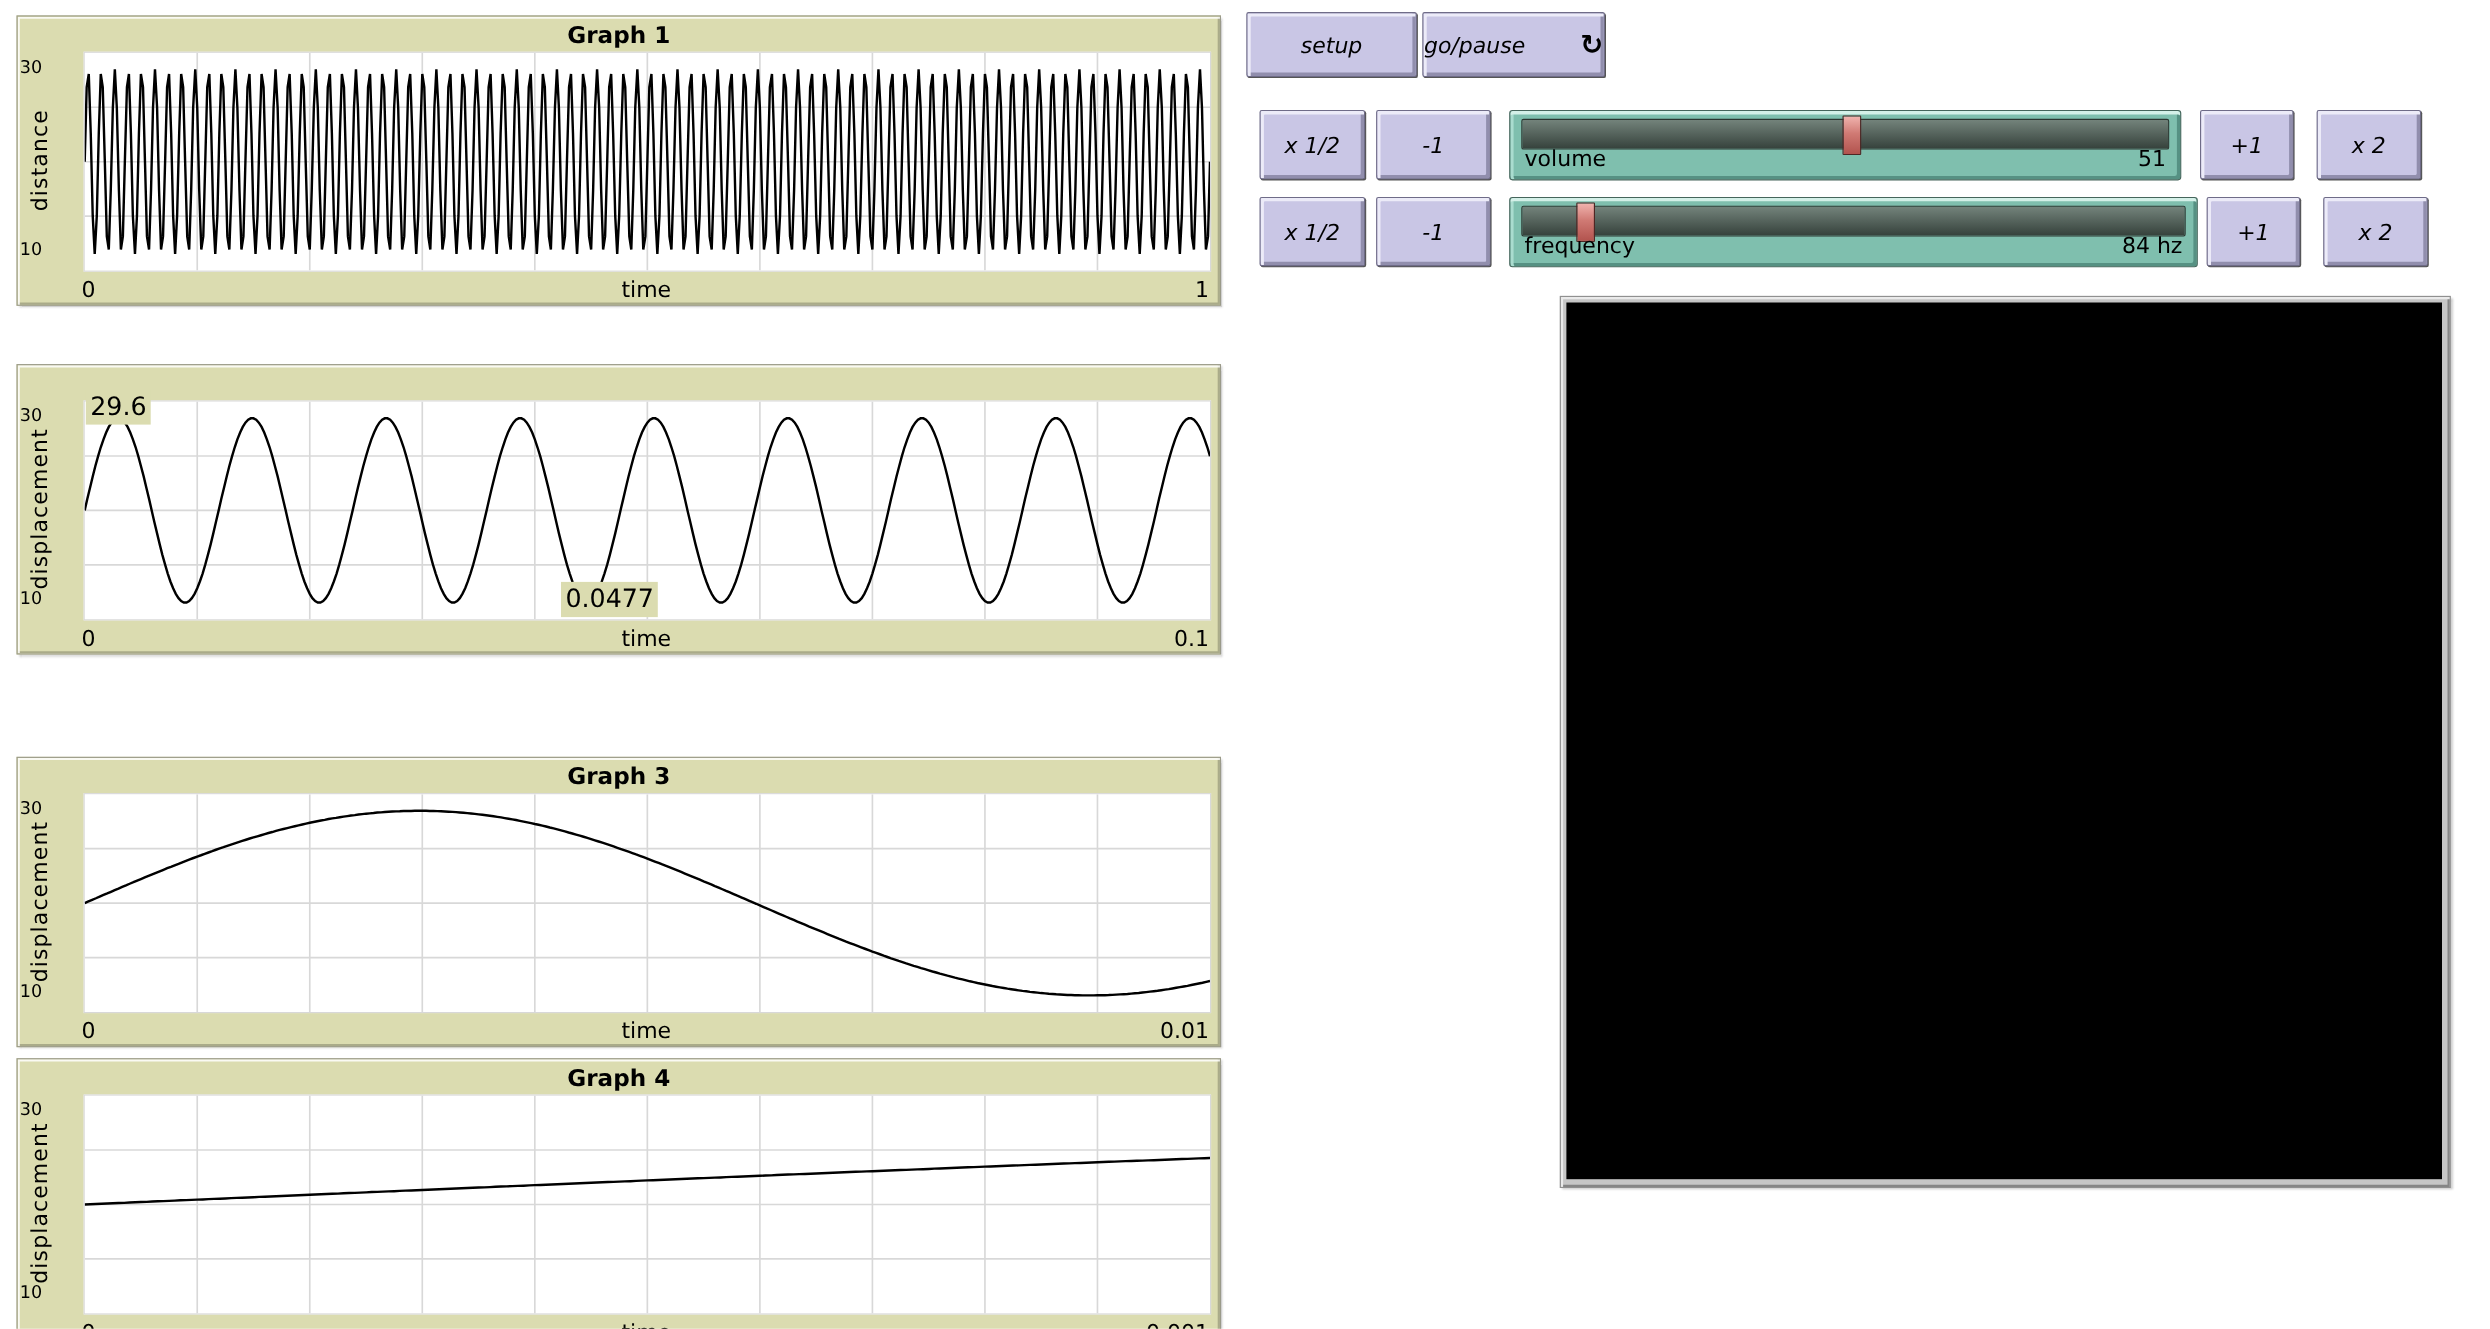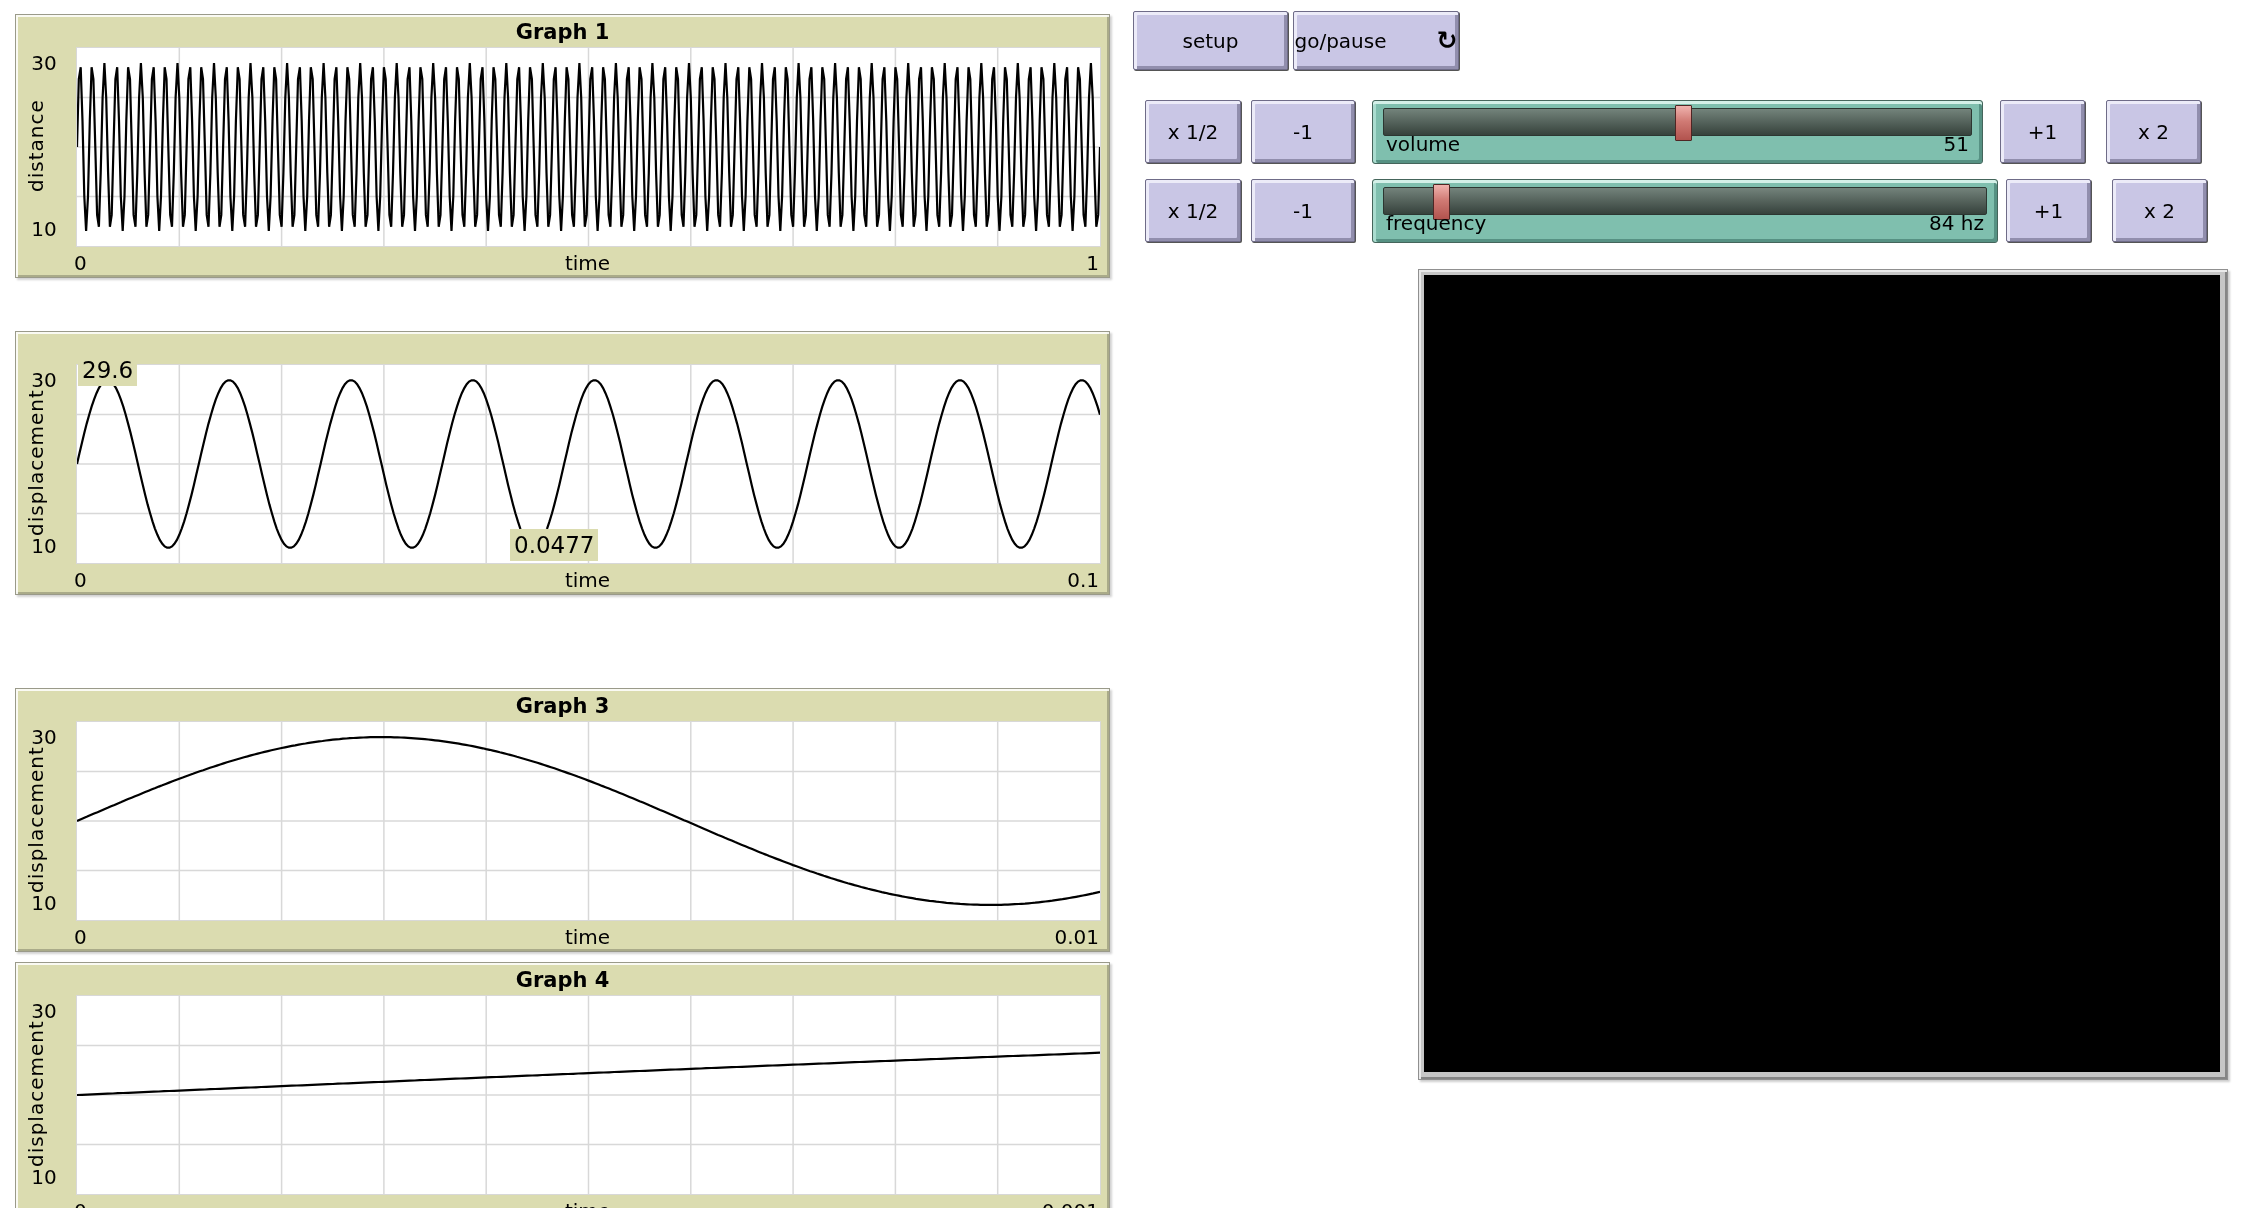--- a/index.html
+++ b/index.html
@@ -20,21 +20,21 @@
   }
   .graph-title{
     position:absolute;top:5px;left:0;width:100%;text-align:center;
     font-size:21px;font-weight:bold;
   }
   .plot-area{
     position:absolute;left:60px;top:32px;width:1023px;height:198px;
     background:#ffffff;border:1px solid #d8d8d8;box-sizing:content-box;
   }
   .plot-area svg{display:block;width:100%;height:100%;}
-  .ytick{position:absolute;width:52px;text-align:center;font-size:20px;left:2px;}
+  .ytick{position:absolute;width:52px;text-align:left;font-size:16px;left:2px;}
   .ytick.top{top:36px;}
   .ytick.bottom{top:202px;}
   .ylabel{
     position:absolute;left:8px;top:32px;height:198px;width:24px;
     writing-mode:vertical-rl;transform:rotate(180deg);
     text-align:center;font-size:20px;letter-spacing:1px;
   }
   .xrow{position:absolute;top:236px;font-size:20px;}
   .xtick-left{left:58px;}
   .xlabel-center{left:60px;width:1023px;text-align:center;}
@@ -45,21 +45,21 @@
   }
   .anno-top{left:62px;top:22px;}
   .anno-bottom{left:494px;top:197px;}
   
   .nl-button{
     position:absolute;
     background:#c9c6e5;
     border:1px solid #6f6c88;
     box-shadow:inset 3px 3px 0 #ecebf8, inset -3px -3px 0 #918ead, 1px 1px 0 #555;
     display:flex;align-items:center;justify-content:center;
-    font-size:20px;cursor:pointer;box-sizing:border-box;border-radius:2px;
+    font-size:20px;cursor:pointer;box-sizing:border-box;border-radius:2px;font-style:italic;
   }
   .forever-glyph{font-size:25px;font-weight:bold;margin-left:12px;line-height:20px;}
   
   .nl-slider{
     position:absolute;
     background:#7fbfae;
     border:1px solid #45655b;
     box-shadow:inset 0 3px 0 #d4f0e8, inset 3px 0 0 #aadccf, inset -3px -3px 0 #569183;
     box-sizing:border-box;border-radius:3px;
   }

